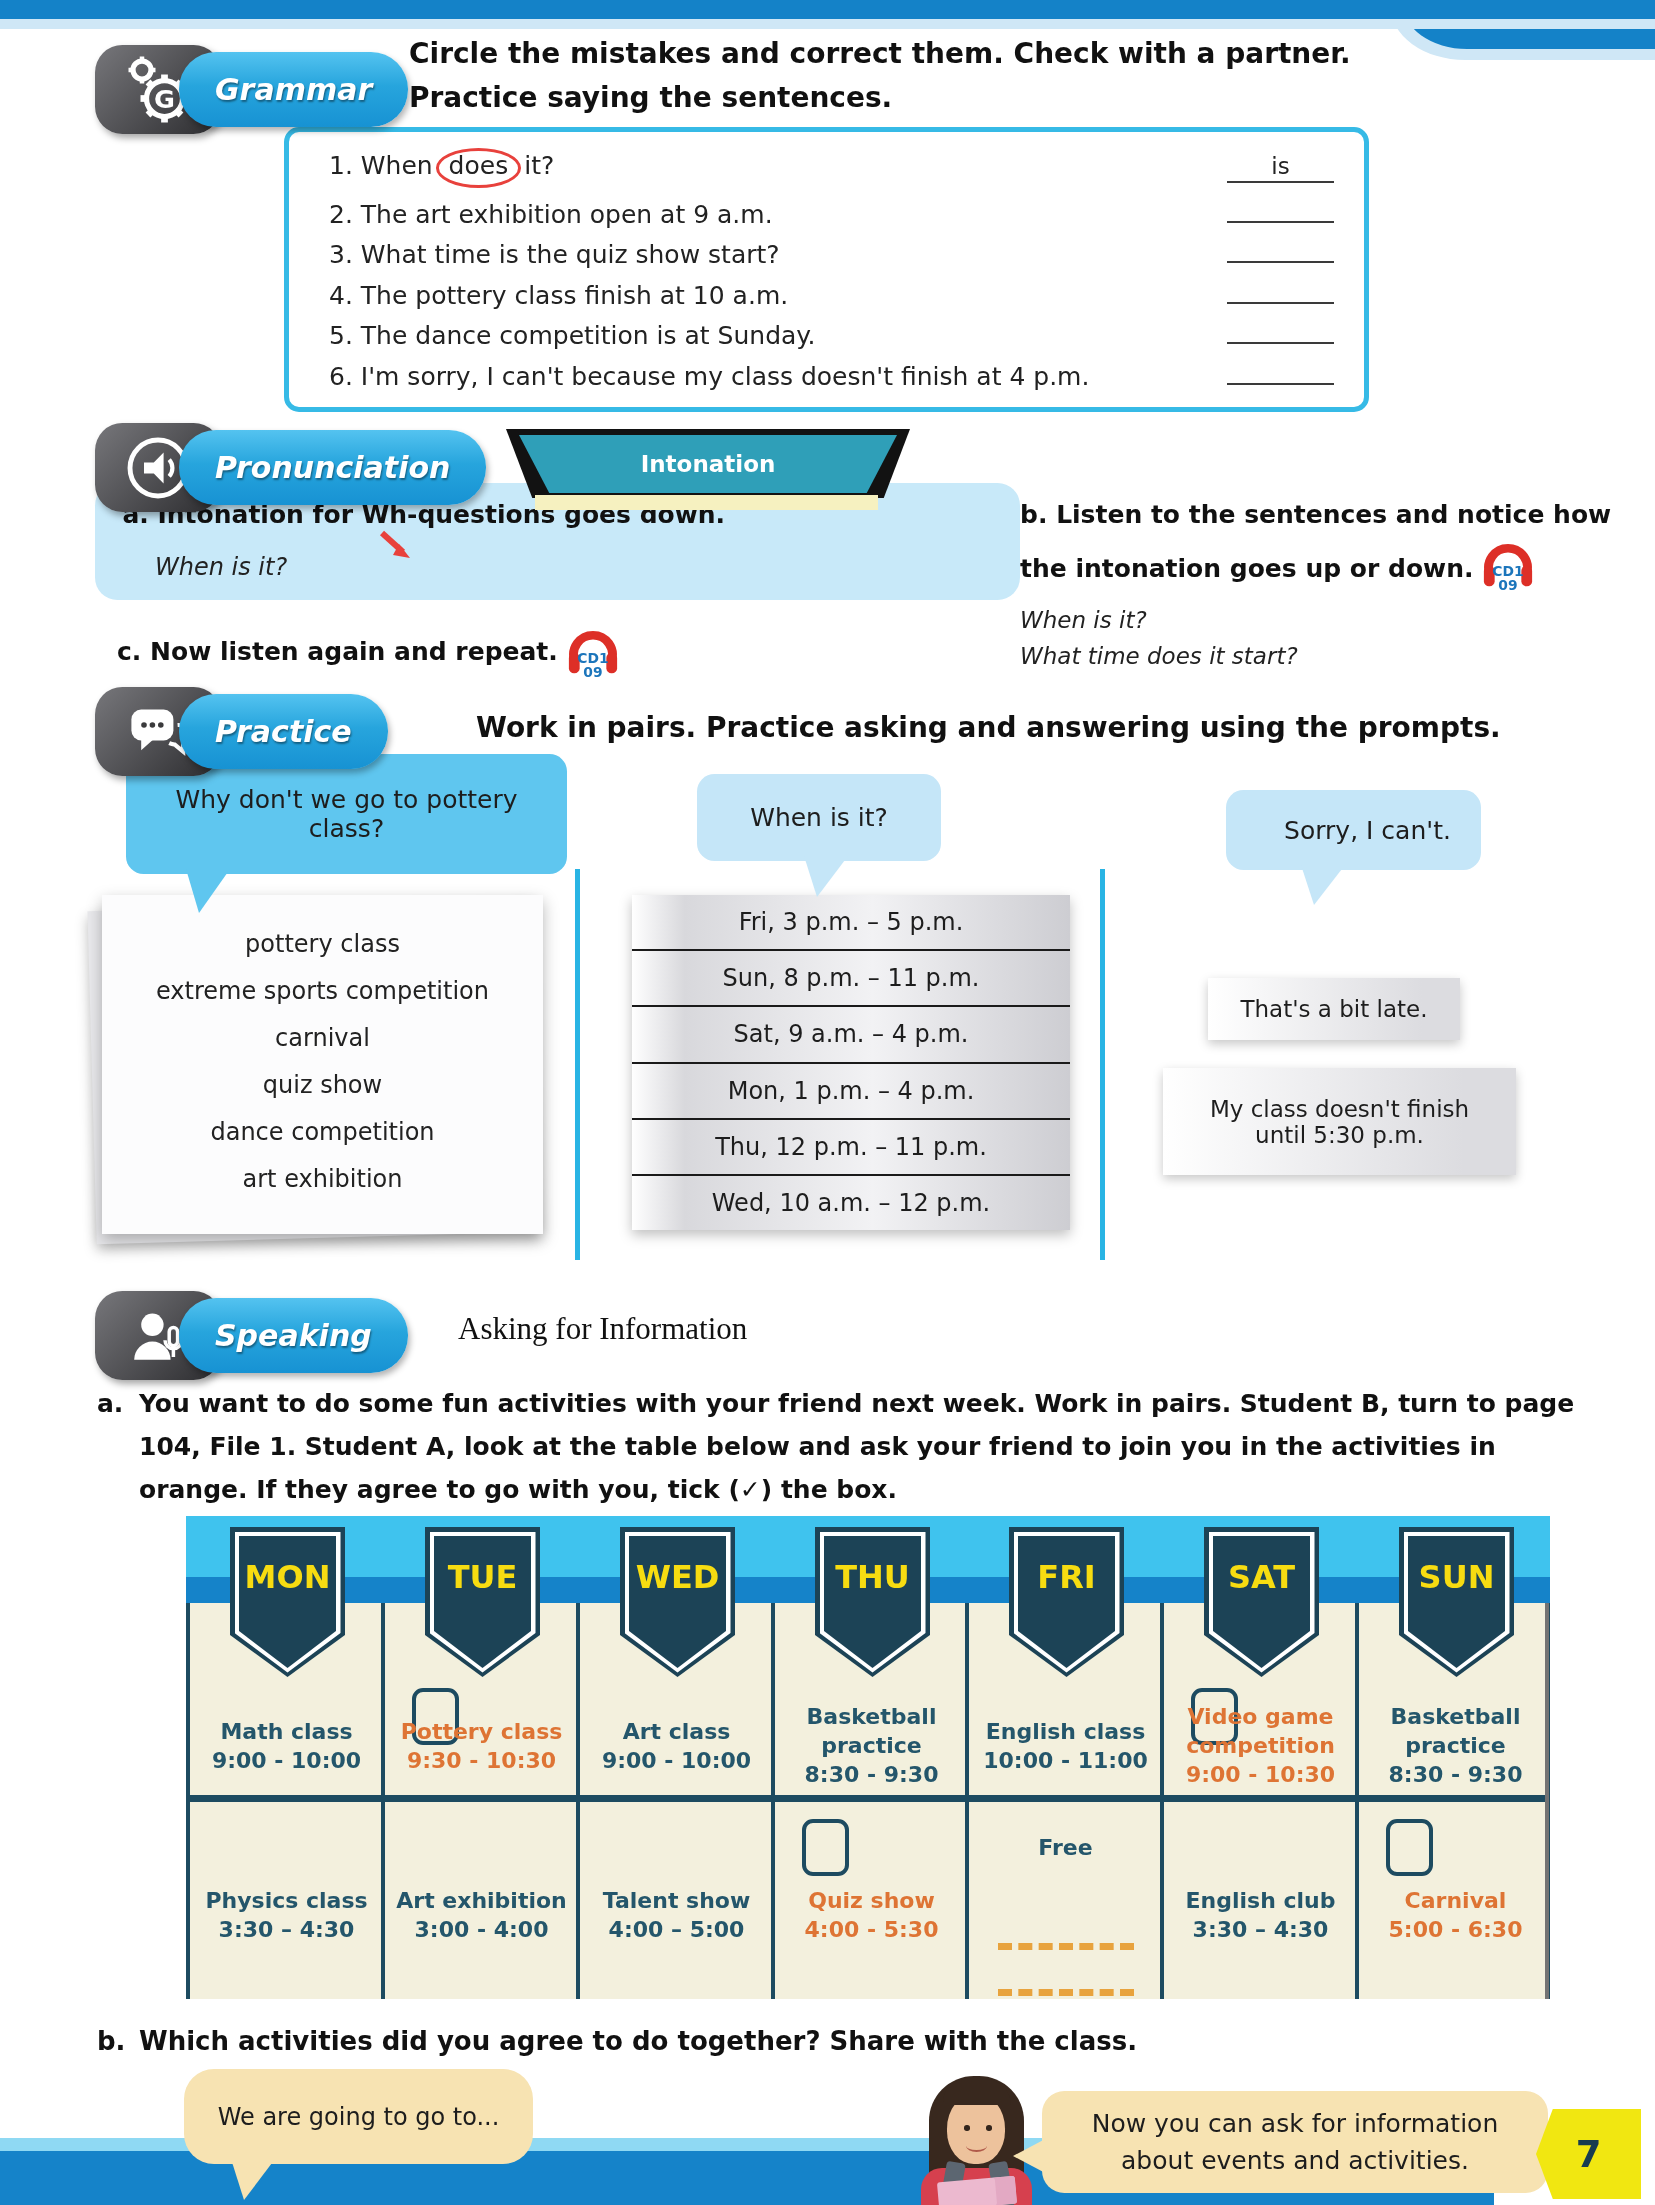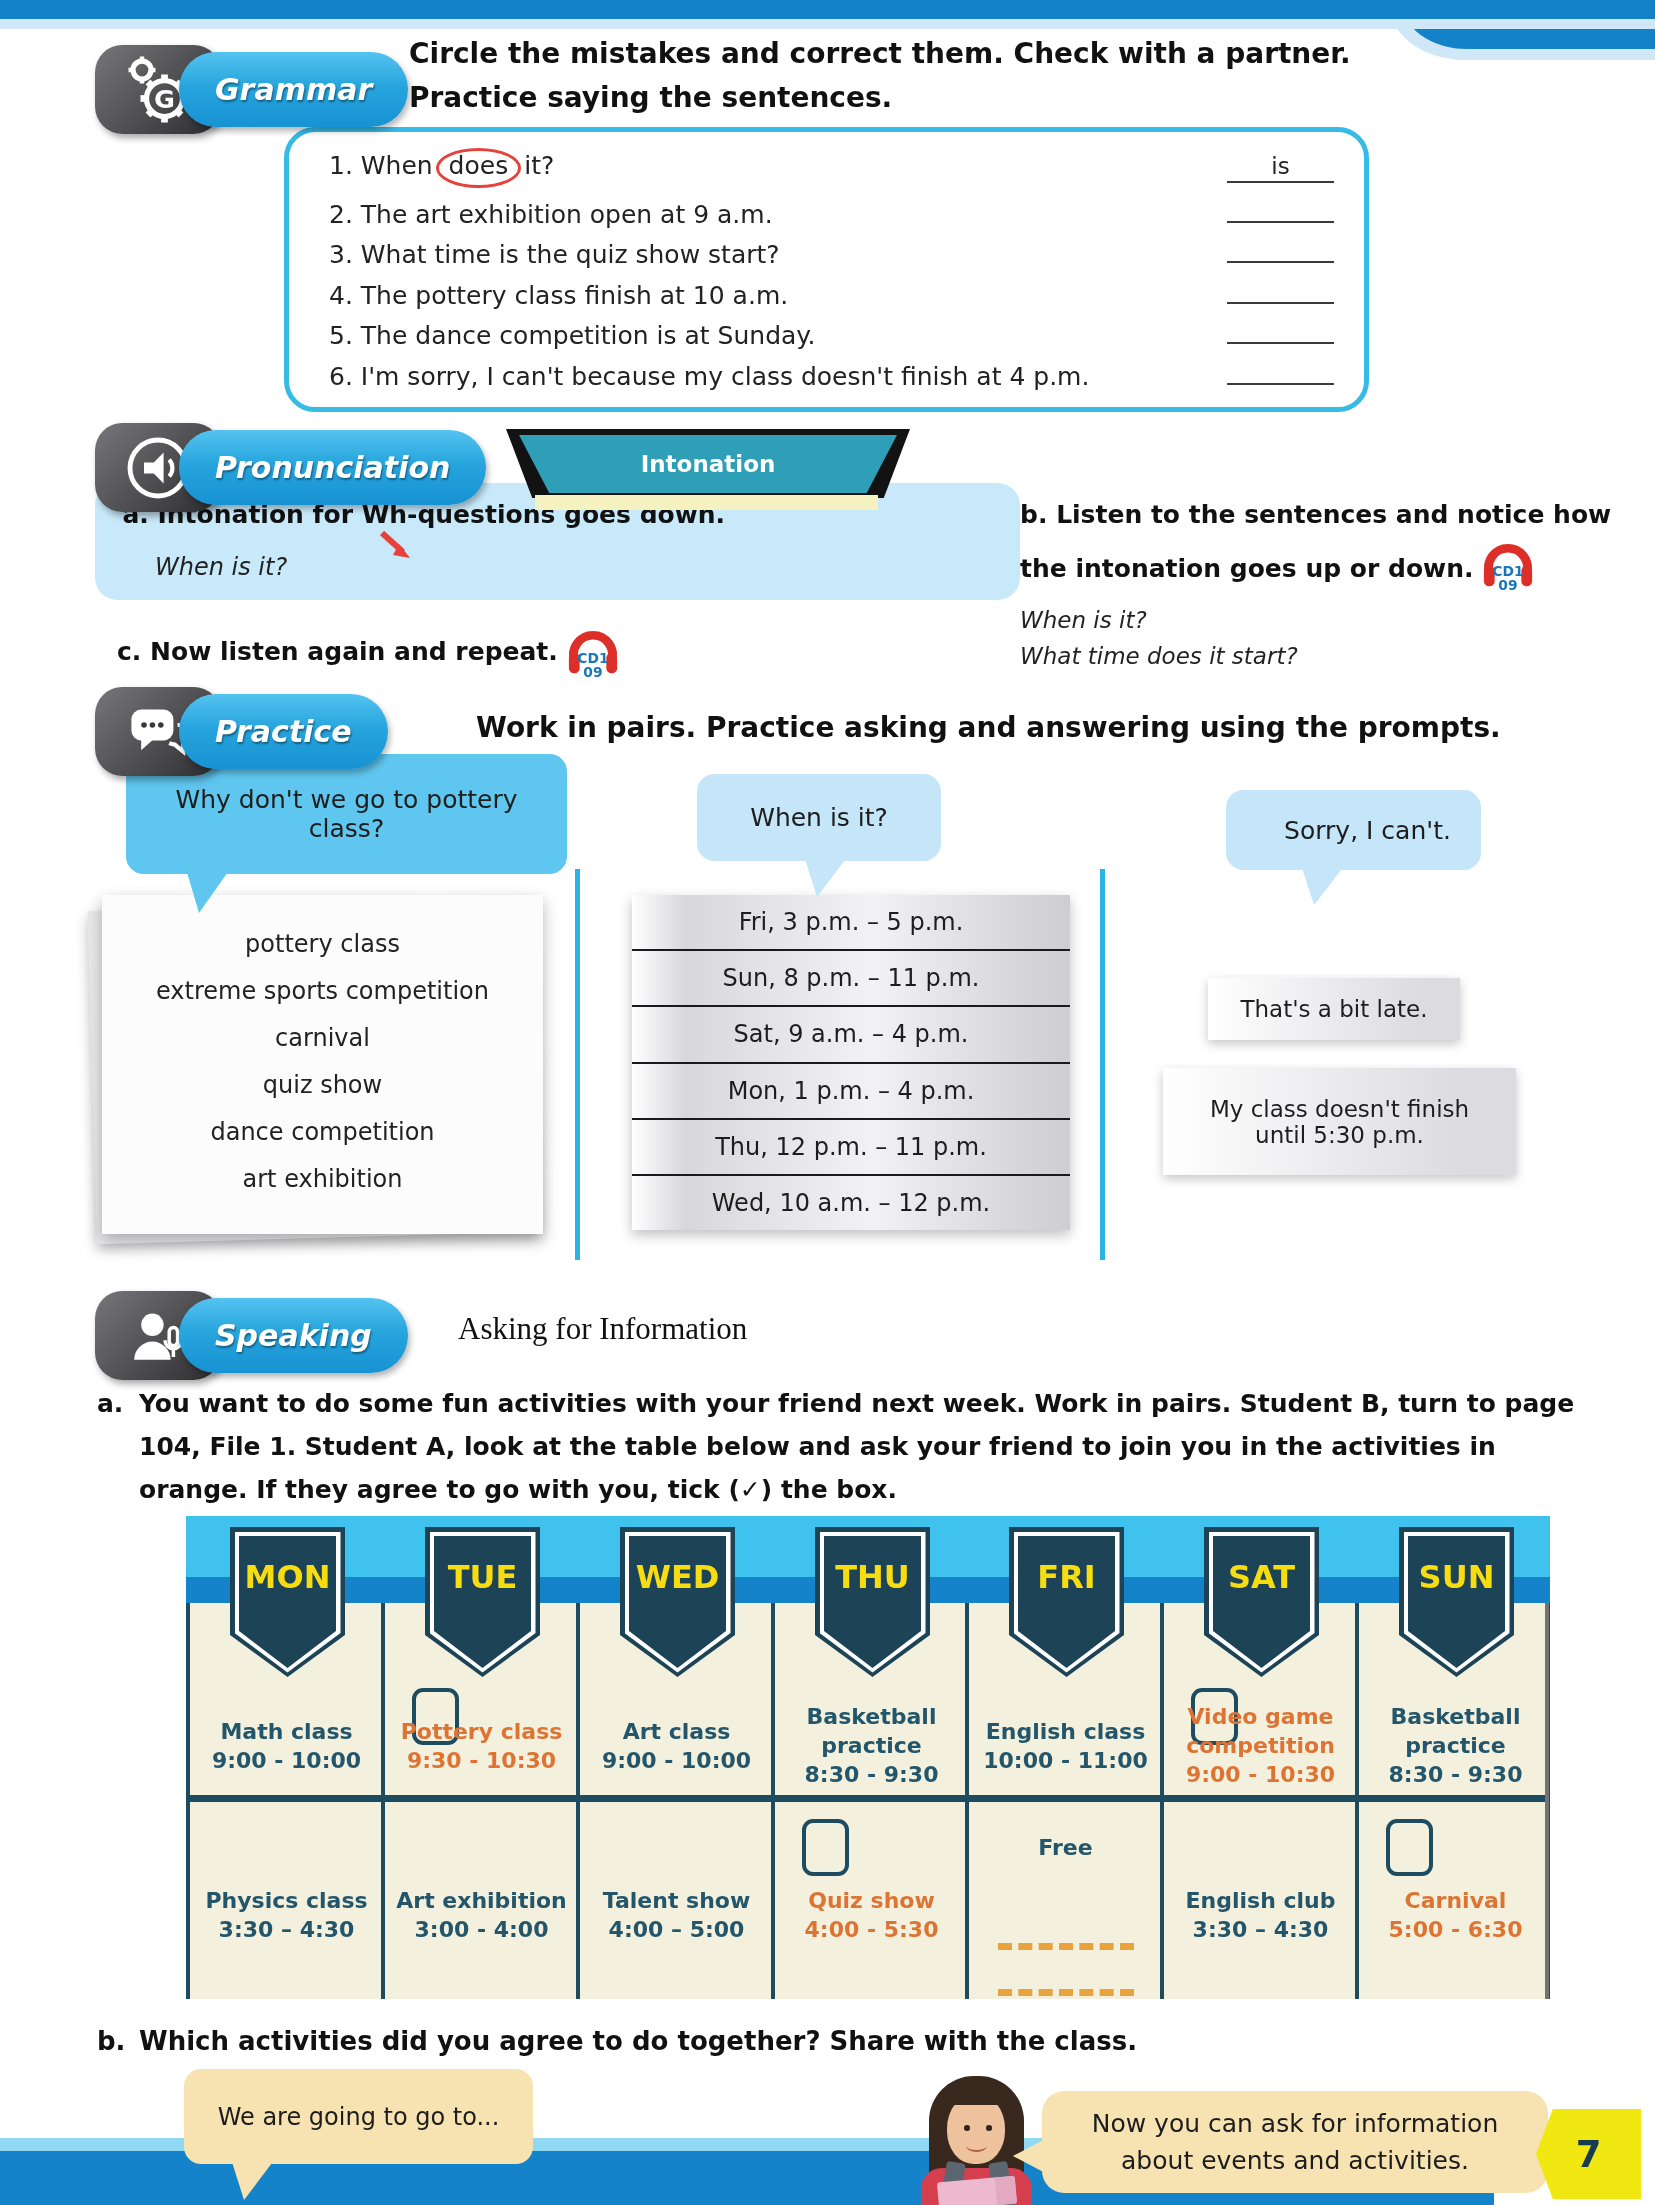--- a/index.html
+++ b/index.html
@@ -24,21 +24,21 @@
       background:linear-gradient(180deg,#54c3f0 0%,#27a5dd 45%,#1792d3 100%);
       display:flex;align-items:center;justify-content:center;padding:0 36px;
       box-shadow:2px 4px 6px rgba(0,0,0,.3);}
   .badge .pill span{color:#fff;font-size:30px;font-weight:bold;font-style:italic;
       text-shadow:1px 1.5px 2px rgba(0,0,0,.4);white-space:nowrap;}
 
   
   .h-bold{font-weight:bold;font-size:28px;line-height:44px;color:#111;}
 
   
-  .gram-box{left:284px;top:127px;width:1085px;height:285px;border:5px solid #36bae6;border-radius:31px;
+  .gram-box{left:284px;top:127px;width:1085px;height:285px;border:5px solid #36bae6;border-radius:15px;
       background:#fff;box-sizing:border-box;padding:14px 30px 14px 40px;
       display:flex;flex-direction:column;justify-content:space-around;}
   .gram-row{display:flex;align-items:baseline;font-size:25px;color:#222;}
   .gram-row .sentence{flex:1;white-space:nowrap;}
   .gram-row .blank{width:107px;border-bottom:2.5px solid #3a3a3a;text-align:center;font-size:23px;
       height:28px;margin-left:10px;}
   .circled{display:inline-block;border:3px solid #e8413c;border-radius:50%;padding:0px 10px 5px 10px;margin:0 3px;}
 
   
   .banner-outer{left:506px;top:429px;width:404px;height:69px;background:#121212;
@@ -488,21 +488,21 @@
   </div>
 
   <div class="abs para" style="left:97px;top:2020px;width:1197px;font-size:26px;">
     <span class="plabel">b.</span>
     <span>Which activities did you agree to do together? Share with the class.</span>
   </div>
 
   <div class="abs bottom-light-strip"></div>
   <div class="abs bottom-dark-strip"></div>
 
-  <div class="abs wrap-bubble tan" style="left:184px;top:2069px;width:349px;height:95px;border-radius:17px;">
+  <div class="abs wrap-bubble tan" style="left:184px;top:2069px;width:349px;height:95px;border-radius:30px;">
     <span>We are going to go to...</span>
     <span class="tail-down" style="left:47px;bottom:-36px;border-top:41px solid #f7e3b2;"></span>
   </div>
 
   <div class="abs girl">
     <div class="g-hair"></div>
     <div class="g-face"></div>
     <div class="g-fringe"></div>
     <div class="g-eye" style="left:69px;"></div>
     <div class="g-eye" style="left:91px;"></div>

